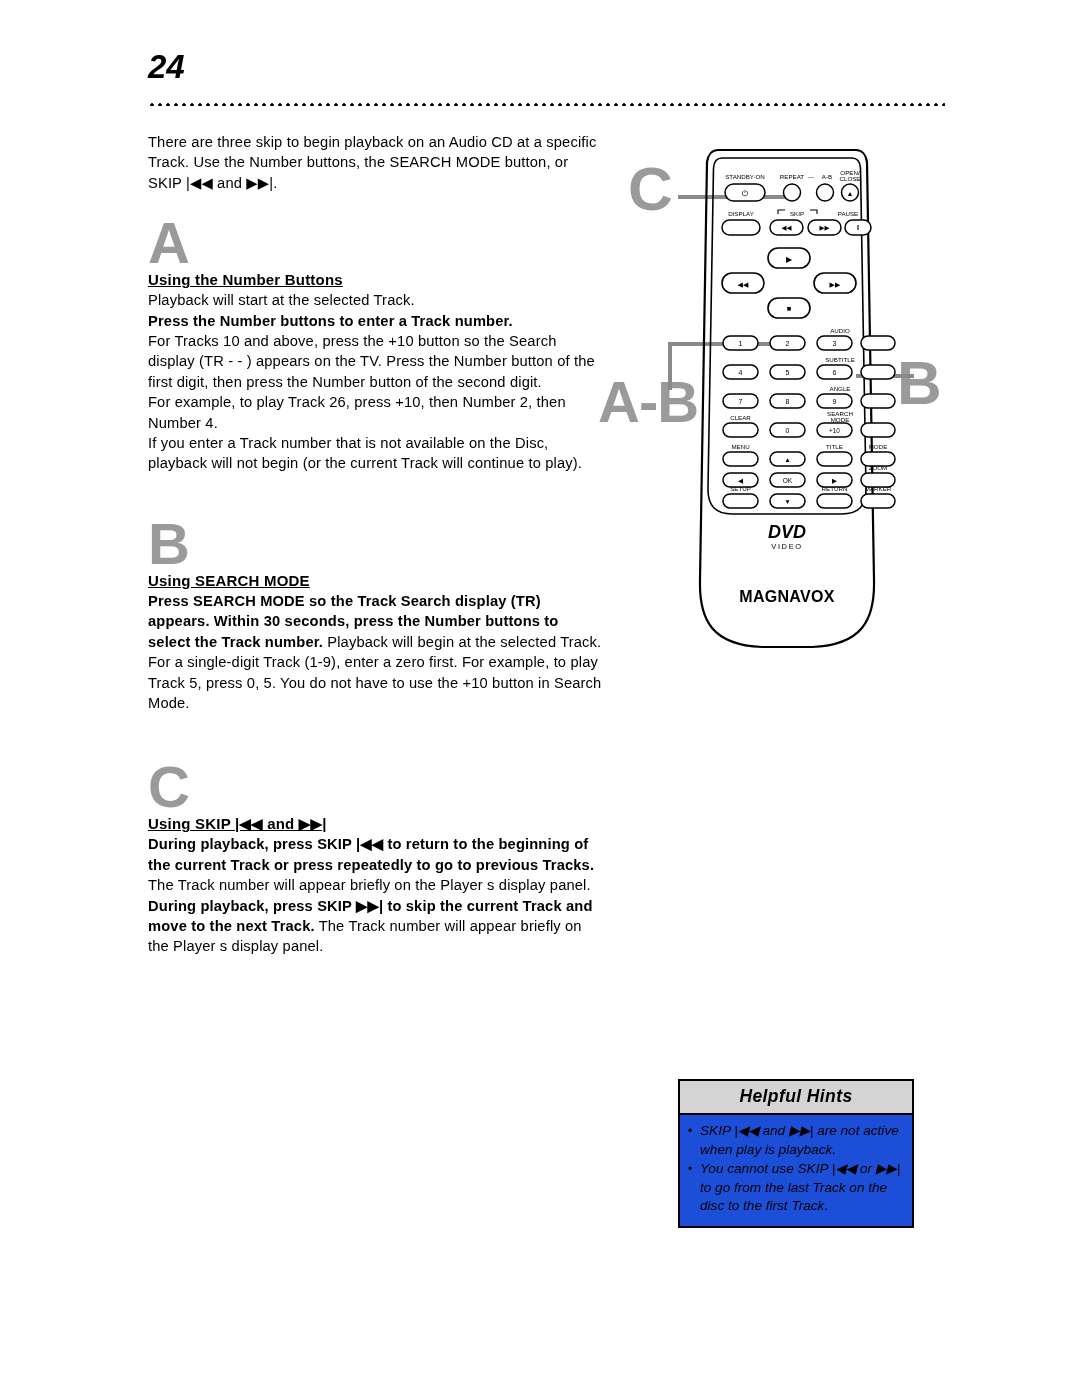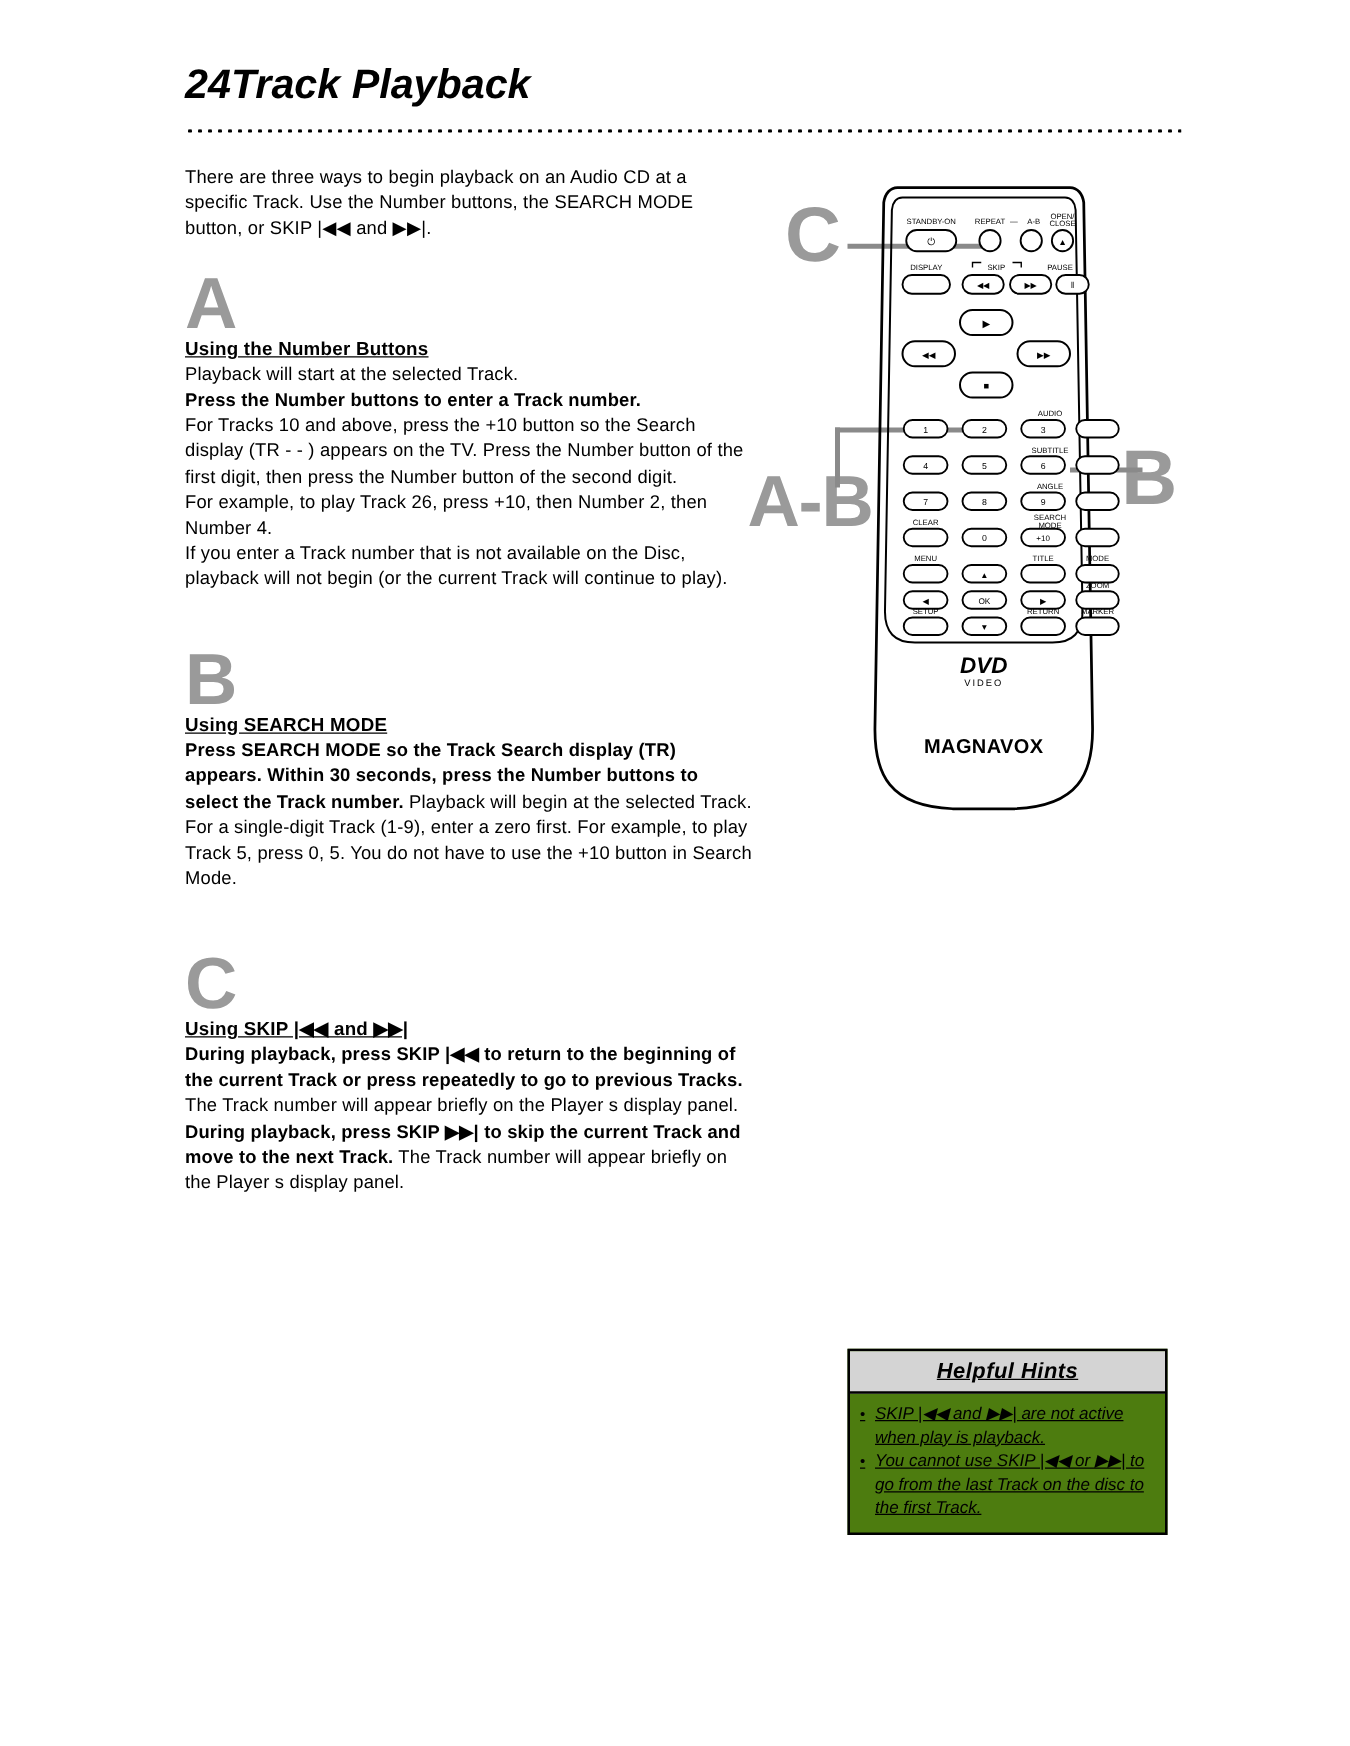--- a/index.html
+++ b/index.html
@@ -36,22 +36,22 @@
   .sec-b{margin-top:44px;}
   .sec-c{margin-top:48px;}
   .sub-ul{
     font-weight:bold;font-size:15px;text-decoration:underline;margin:0;
     letter-spacing:.2px;line-height:21px;
   }
   .bold-run{font-weight:bold;}
 
   
   .hints{
-    position:absolute;left:678px;top:1079px;width:256px;
-    border:2.2px solid #000;background:#4d7c0f;box-sizing:border-box;text-decoration:underline;
+    position:absolute;left:678px;top:1079px;width:236px;
+    border:2.2px solid #000;background:#1d4ed8;box-sizing:border-box;
   }
   .hints-head{
     background:#d4d4d4;border-bottom:2.2px solid #000;
     text-align:center;font-style:italic;font-weight:bold;font-size:17.5px;
     padding:5px 0 6px 0;letter-spacing:.4px;
   }
   .hints-body{padding:7px 10px 9px 8px;}
   .hint-li{
     display:flex;font-style:italic;font-size:13.6px;line-height:18.6px;
     margin-bottom:1px;
@@ -77,28 +77,27 @@
   svg.remote{display:block;}
 </style>
 </head>
 <body>
 
 <div class="page">
 
   <div class="header">
     <div class="title-row">
       <span class="title-num">24</span>
-      <span>Track Playback</span>
     </div>
   </div>
   <div class="dotted-rule"></div>
 
   <div class="col-left">
 
-    <p class="body lead">There are three ways to begin playback on an Audio CD at a specific Track. Use the Number buttons, the SEARCH MODE button, or SKIP |◀◀ and ▶▶|.</p>
+    <p class="body lead">There are three skip to begin playback on an Audio CD at a specific Track. Use the Number buttons, the SEARCH MODE button, or SKIP |◀◀ and ▶▶|.</p>
 
     <div class="sec-letter sec-a">A</div>
     <div class="sub-ul">Using the Number Buttons</div>
     <p class="body">Playback will start at the selected Track.</p>
     <p class="body bold-run">Press the Number buttons to enter a Track number.</p>
     <p class="body">For Tracks 10 and above, press the +10 button so the Search display (TR - - ) appears on the TV. Press the Number button of the first digit, then press the Number button of the second digit.</p>
     <p class="body">For example, to play Track 26, press +10, then Number 2, then Number 4.</p>
     <p class="body">If you enter a Track number that is not available on the Disc, playback will not begin (or the current Track will continue to play).</p>
 
     <div class="sec-letter sec-b">B</div>

